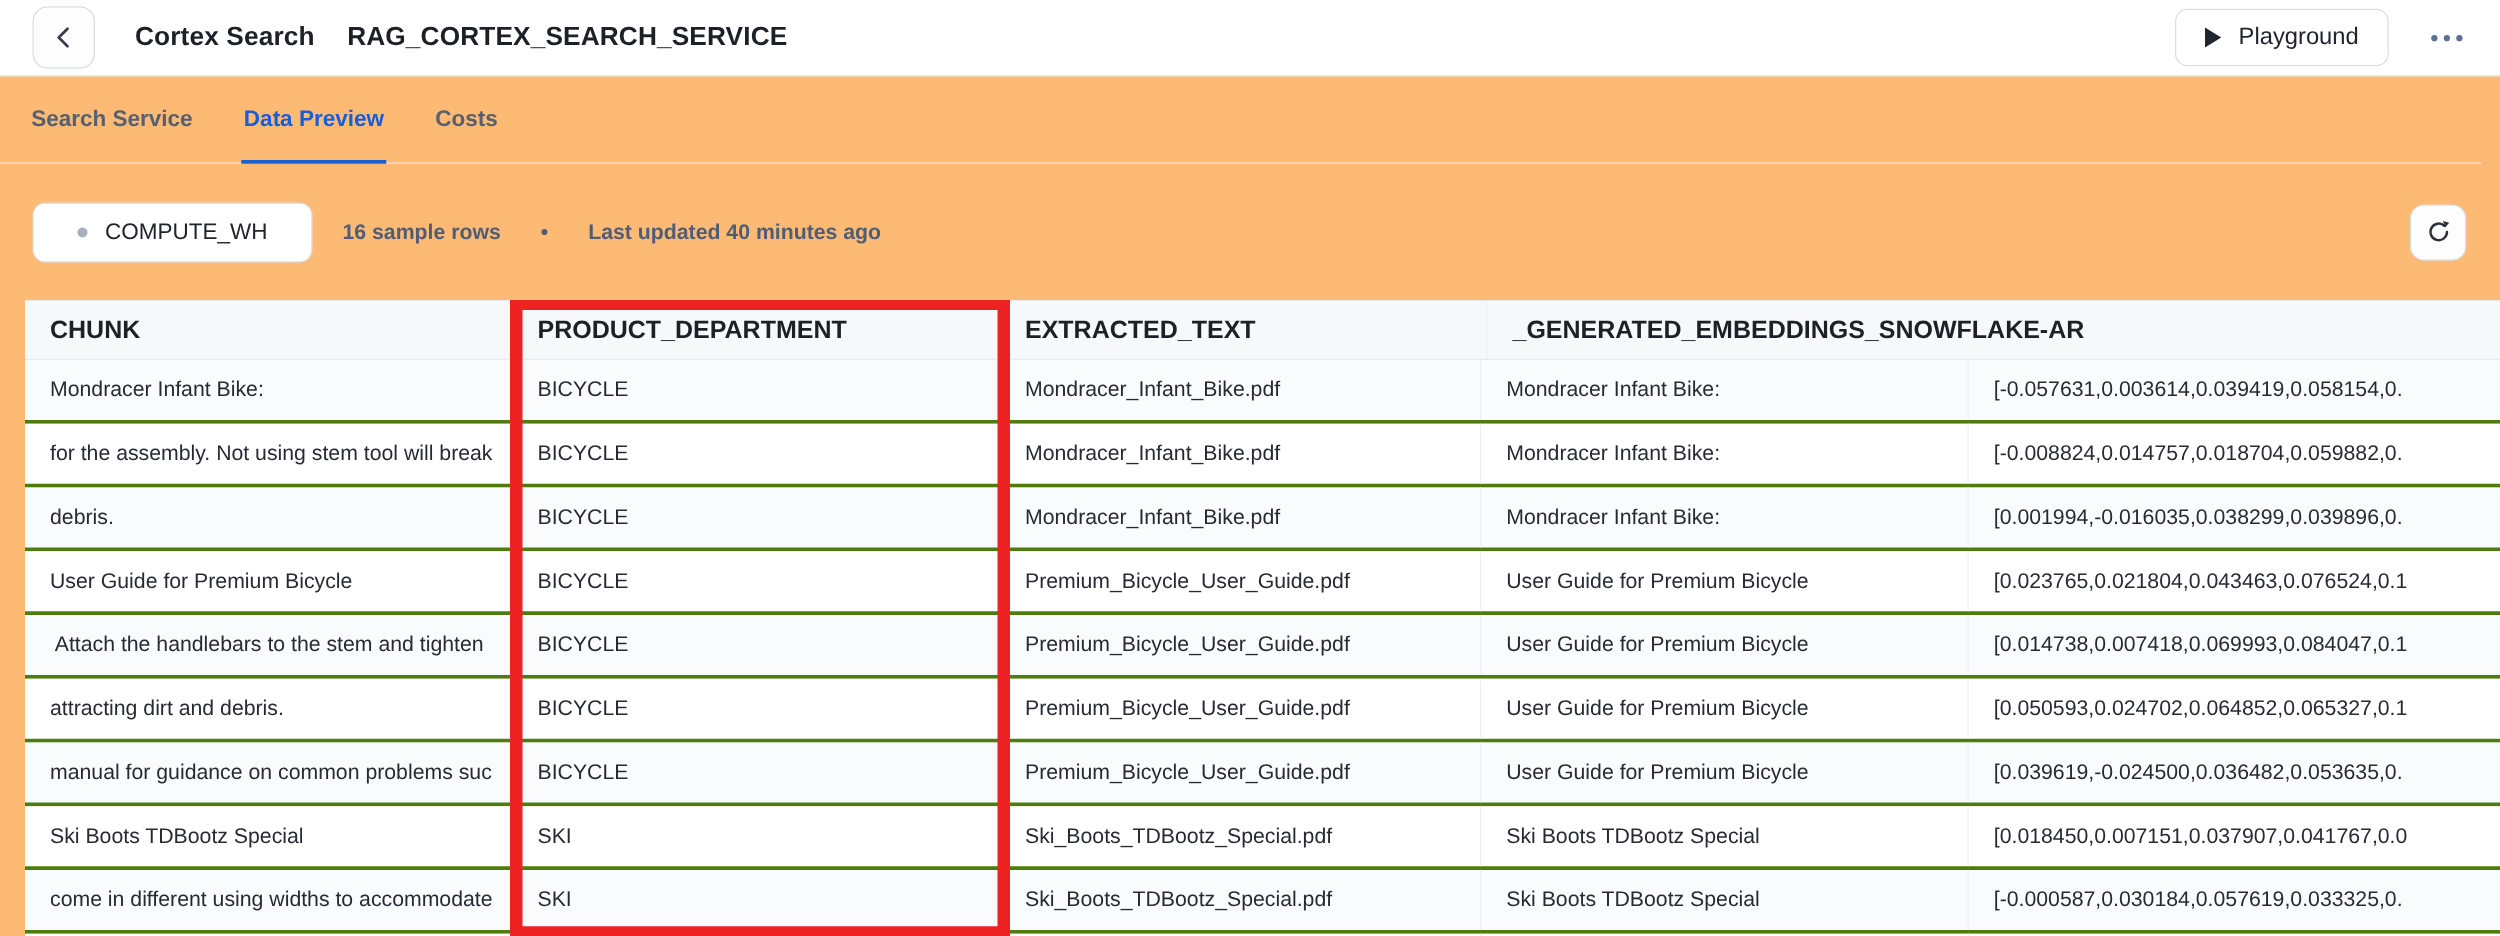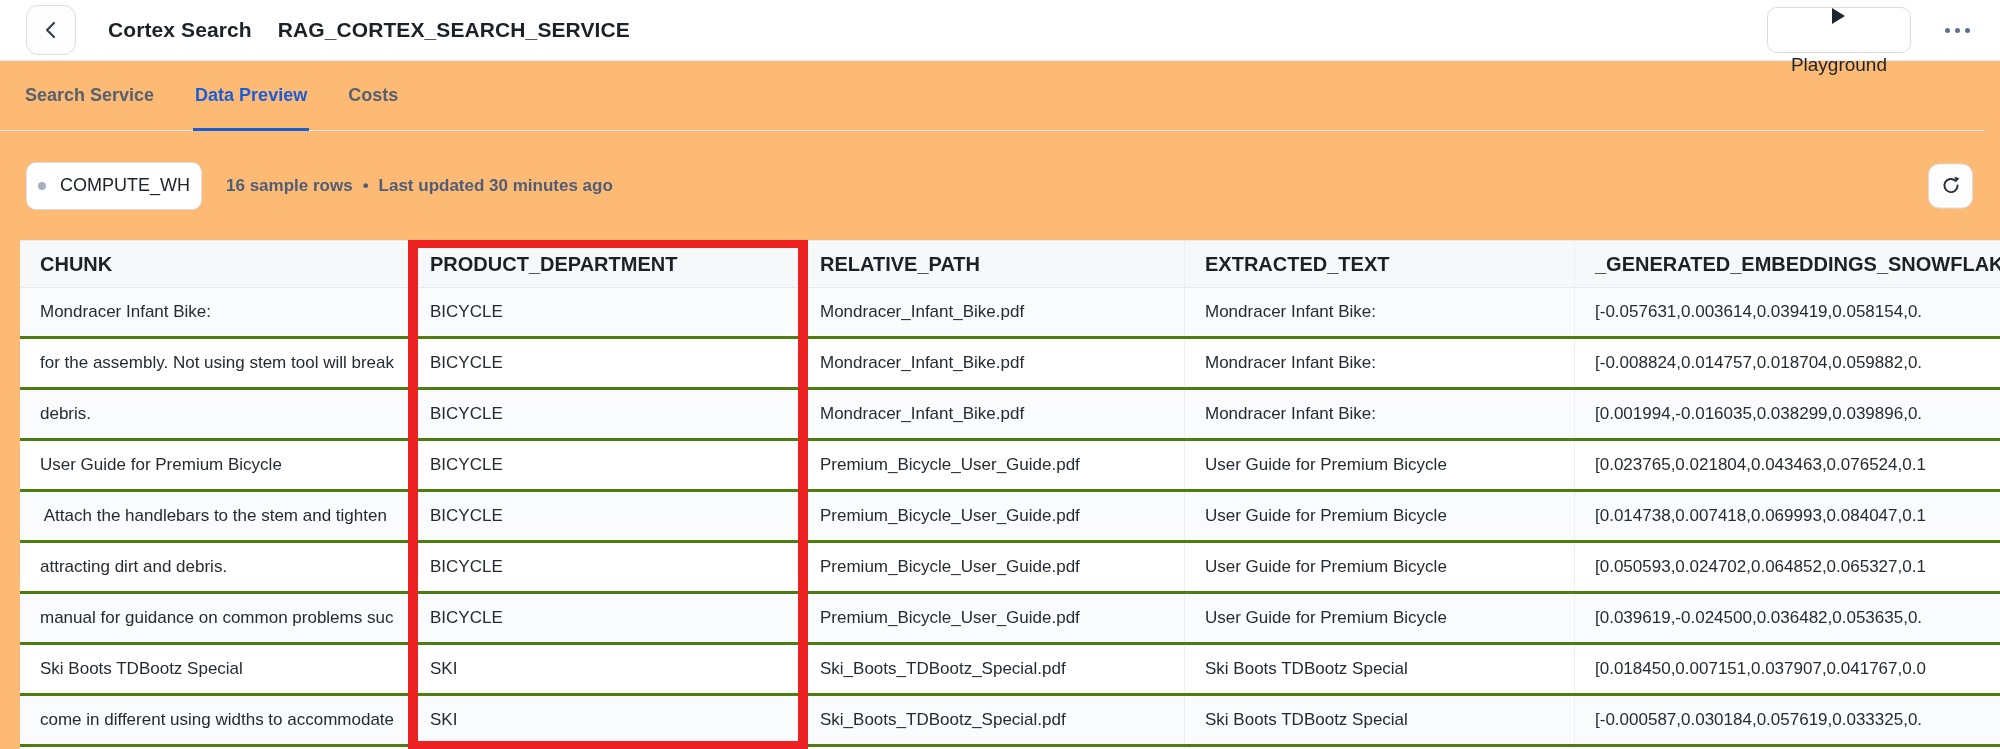--- a/index.html
+++ b/index.html
@@ -7,44 +7,44 @@
           font-family:Liberation Sans, sans-serif;color:#1e242c;}
 
   
   .topbar{position:absolute;top:0;left:0;right:0;height:61px;border-bottom:1px solid #e7e9ee;
           display:flex;align-items:center;padding:0 26px;box-sizing:border-box;background:#fff;}
   .back-btn{width:50px;height:50px;border:1px solid #d9dde3;border-radius:12px;background:#fdfdfe;
             display:flex;align-items:center;justify-content:center;cursor:pointer;flex:none;padding:0;}
   .title-group{display:flex;align-items:baseline;gap:26px;margin-left:32px;}
   .app-title,.service-name{font-size:21px;font-weight:700;color:#1c2127;letter-spacing:.1px;}
   .topbar-right{margin-left:auto;display:flex;align-items:center;gap:30px;}
-  .playground-btn{display:flex;align-items:center;gap:30px;height:46px;padding:0 23px;
+  .playground-btn{display:flex;align-items:center;gap:14px;height:46px;padding:0 23px;
                   border:1px solid #d9dde3;border-radius:10px;background:#fff;font-size:19px;
-                  color:#1e242c;cursor:pointer;font-family:inherit;flex-direction:column;}
+                  color:#1e242c;cursor:pointer;font-family:inherit;}
   .play-icon{width:0;height:0;border-left:13px solid #20262e;border-top:8px solid transparent;
              border-bottom:8px solid transparent;}
   .more-btn{display:flex;gap:5px;align-items:center;background:none;border:none;cursor:pointer;padding:8px 4px;}
   .more-btn .dot{width:5px;height:5px;border-radius:50%;background:#5c7093;}
 
   
   .tabs{position:absolute;top:61px;left:0;right:15px;height:70px;display:flex;align-items:center;
         gap:37px;padding-left:23px;border-bottom:1px solid #e7e9ee;box-sizing:border-box;}
   .tab{position:relative;height:100%;display:flex;align-items:center;background:none;border:none;
        font-size:18px;font-weight:700;color:#57606f;cursor:pointer;padding:0 2px;font-family:inherit;}
   .tab.active{color:#1a5dd9;}
   .tab.active::after{content:"";position:absolute;left:0;right:0;bottom:-1px;height:3px;background:#1a5dd9;}
 
   
   .toolbar{position:absolute;top:131px;left:0;right:0;height:109px;display:flex;align-items:center;
            padding:0 26px;box-sizing:border-box;}
-  .chip{display:flex;align-items:center;gap:14px;height:48px;padding:0 11px;border:1px solid #d9dde3;
+  .chip{display:flex;align-items:center;gap:14px;height:48px;padding:0 35px;border:1px solid #d9dde3;
         border-radius:10px;background:#fff;cursor:pointer;font-family:inherit;}
   .chip .status-dot{width:8px;height:8px;border-radius:50%;background:#a7b0bd;}
   .chip-label{font-size:18px;color:#20252c;}
-  .meta{display:flex;align-items:flex-end;gap:10px;margin-left:24px;color:#4f5d77;font-size:17px;font-weight:700;}
+  .meta{display:flex;align-items:flex-end;gap:32px;margin-left:24px;color:#4f5d77;font-size:17px;font-weight:700;}
   .refresh-btn{position:absolute;right:27px;top:50%;transform:translateY(-50%);width:45px;height:45px;
                border:1px solid #d9dde3;border-radius:11px;background:#fdfdfe;display:flex;
                align-items:center;justify-content:center;cursor:pointer;padding:0;}
 
   
   .table-wrap{position:absolute;top:240px;left:20px;right:0;bottom:0;overflow:hidden;}
   .thead{display:flex;background:#f7f8fa;border-top:1px solid #e8eaee;border-bottom:1px solid #e8eaee;
          box-sizing:border-box;height:48px;}
   .cell{flex:none;display:flex;align-items:center;padding:0 16px 0 20px;border-right:1px solid #edeff2;
         overflow:hidden;white-space:pre;box-sizing:border-box;height:100%;}
@@ -95,37 +95,36 @@
     </nav>
 
   <div class="toolbar">
     <button class="chip">
       <span class="status-dot"></span>
       <span class="chip-label">COMPUTE_WH</span>
     </button>
     <div class="meta">
       <span>16 sample rows</span>
       <span class="bullet">•</span>
-      <span>Last updated 30 minutes ago</span>
+      <span>Last updated 40 minutes ago</span>
     </div>
     <button class="refresh-btn">
       <span style="display:flex;">
         <svg width="22" height="22" viewBox="0 0 20 20">
           <path d="M16 10 a6 6 0 1 1 -1.9 -4.38" fill="none" stroke="#2a313b" stroke-width="1.8" stroke-linecap="round"></path>
           <path d="M13.1 2.1 L17.6 3.3 L14.6 6.9 Z" fill="#2a313b"></path>
         </svg>
       </span>
     </button>
   </div>
 
   <div class="table-wrap">
     <div class="thead">
         <div class="cell th c0">CHUNK</div>
         <div class="cell th c1">PRODUCT_DEPARTMENT</div>
-        <div class="cell th c2">RELATIVE_PATH</div>
         <div class="cell th c3">EXTRACTED_TEXT</div>
         <div class="cell th c4">_GENERATED_EMBEDDINGS_SNOWFLAKE-AR</div>
       </div>
     <div class="tbody">
         <div class="row">
           <div class="cell td c0">Mondracer Infant Bike:</div>
           <div class="cell td c1">BICYCLE</div>
           <div class="cell td c2">Mondracer_Infant_Bike.pdf</div>
           <div class="cell td c3">Mondracer Infant Bike:</div>
           <div class="cell td c4">[-0.057631,0.003614,0.039419,0.058154,0.</div>

